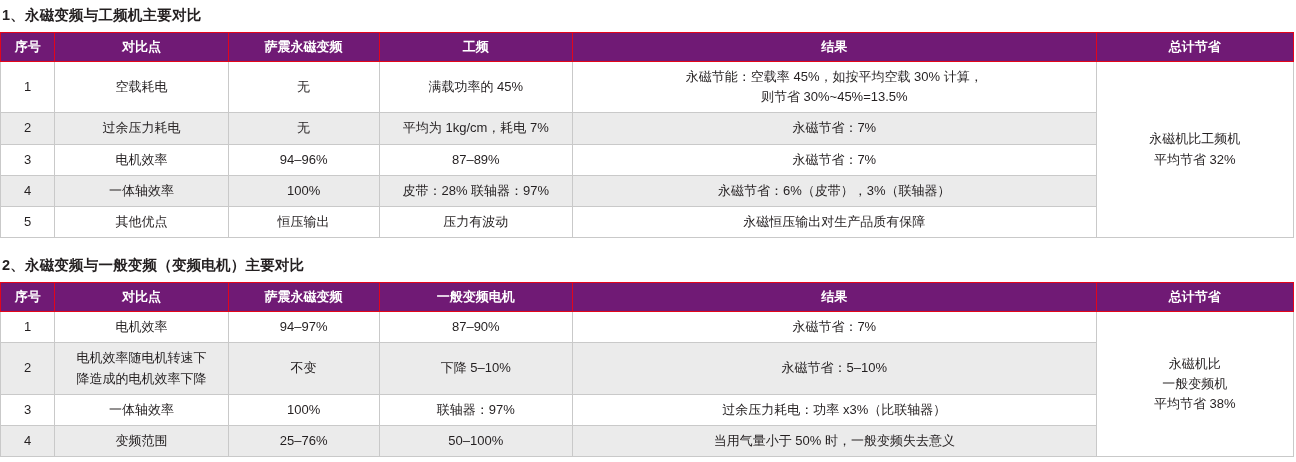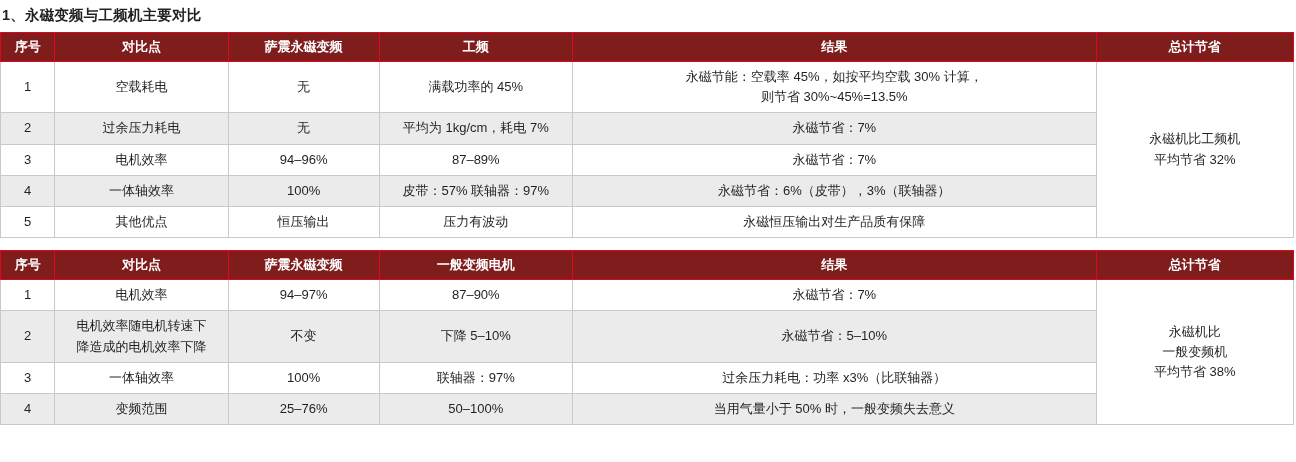--- a/index.html
+++ b/index.html
@@ -26,21 +26,21 @@
     color: #231f20;
     margin: 6px 0 7px 2px;
     letter-spacing: 0.2px;
   }
   table.cmp {
     border-collapse: collapse;
     width: 1294px;
     table-layout: fixed;
   }
   table.cmp th {
-    background: #7f1d1d;
+    background: #701a75;
     color: #ffffff;
     font-weight: bold;
     font-size: 13px;
     text-align: center;
     border: 1px solid #e3051b;
     padding: 5px 2px;
     line-height: 1.4;
   }
   table.cmp td {
     border: 1px solid #c9c9c9;
@@ -120,35 +120,36 @@
         <td>3</td>
         <td>电机效率</td>
         <td>94–96%</td>
         <td>87–89%</td>
         <td>永磁节省：7%</td>
       </tr>
       <tr class="alt">
         <td>4</td>
         <td>一体轴效率</td>
         <td>100%</td>
-        <td>皮带：57% 联轴器：97%</td>
+        <td>皮带：28% 联轴器：97%</td>
         <td>永磁节省：6%（皮带），3%（联轴器）</td>
       </tr>
       <tr>
         <td>5</td>
         <td>其他优点</td>
         <td>恒压输出</td>
         <td>压力有波动</td>
         <td>永磁恒压输出对生产品质有保障</td>
       </tr>
     </tbody>
   </table>
 
   <div class="gap"></div>
 
+  <div class="section-title">2、永磁变频与一般变频（变频电机）主要对比</div>
 
   <table class="cmp">
     <colgroup>
       <col class="c-num">
         <col class="c-point">
         <col class="c-sa">
         <col class="c-gp">
         <col class="c-res">
         <col class="c-tot">
     </colgroup>

